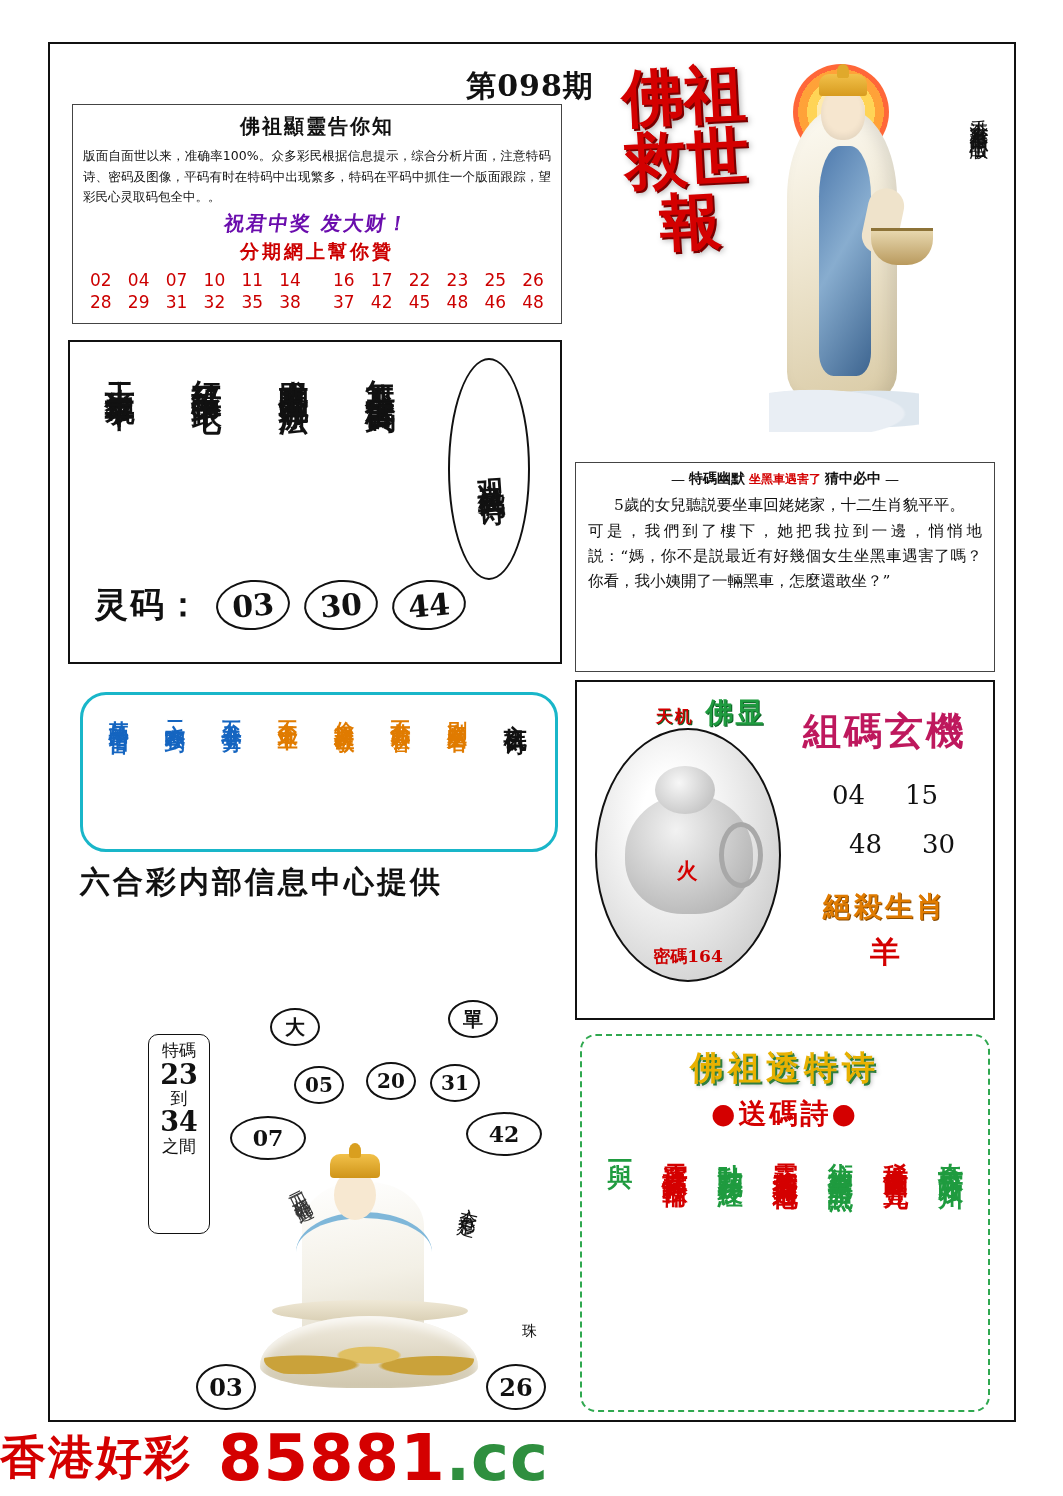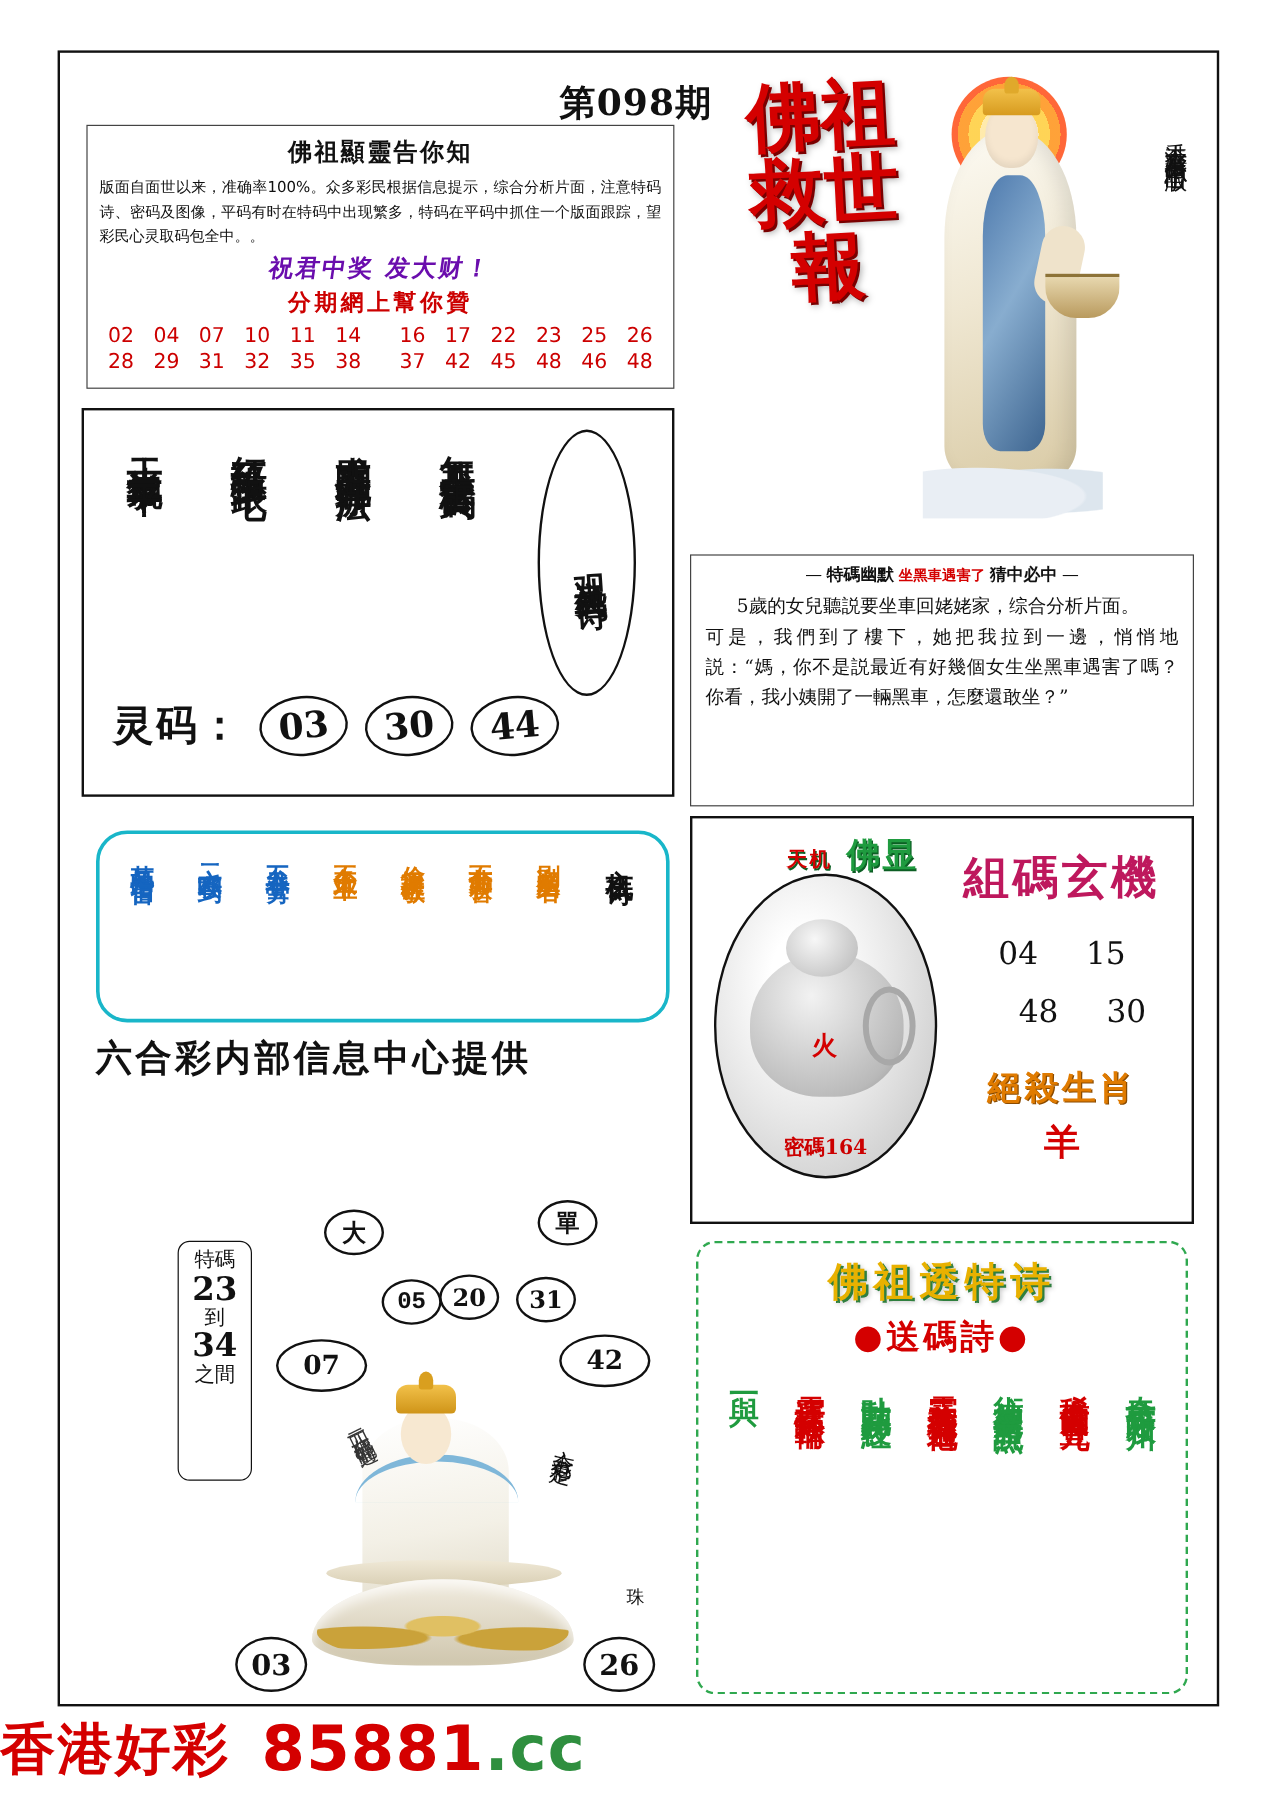--- a/index.html
+++ b/index.html
@@ -409,21 +409,21 @@
   .footer {
     position:absolute; left:0; top:1420px; width:1063px; height:76px;
     display:flex; align-items:center; gap:26px; 
     box-sizing:border-box;
   }
   .f-left {
     font-family:"DejaVu Serif", serif; font-size:46px; font-weight:bold;
     color:#d40000; letter-spacing:2px;
   }
   .f-right {
-    font-family:"DejaVu Sans", sans-serif; font-size:52px; font-weight:bold;
+    font-family:"DejaVu Sans", sans-serif; font-size:64px; font-weight:bold;
     letter-spacing:1px;
   }
   .f-right .a { color:#d40000; }
   .f-right .b { color:#2f8f3f; }
 </style>
 </head>
 <body>
 
 <div class="page">
 
@@ -495,21 +495,21 @@
 
   <div class="joke">
     <div class="joke-head">
       <span class="dash">—</span>
       <span class="k1">特碼幽默</span>
       <span class="k2">坐黑車遇害了</span>
       <span class="k3">猜中必中</span>
       <span class="dash">—</span>
     </div>
     <div class="joke-body">
-      <p class="indent">5歲的女兒聽説要坐車回姥姥家，综合分析片面。</p>
+      <p class="indent">5歲的女兒聽説要坐車回姥姥家，十二生肖貌平平。</p>
       <p>可是，我們到了樓下，她把我拉到一邊，悄悄地説：“媽，你不是説最近有好幾個女生坐黑車遇害了嗎？你看，我小姨開了一輛黑車，怎麼還敢坐？”</p>
     </div>
   </div>
 
   <div class="poembox">
     <div class="poem-cols">
       <div class="pcol">十二生肖貌平平</div>
       <div class="pcol">紅綠投中一跟七</div>
       <div class="pcol">求單問九有辦法</div>
       <div class="pcol">無八不成富貴碼</div>
@@ -589,21 +589,21 @@
       <div class="n">34</div>
       <div class="t">之間</div>
     </div>
 
     <div class="diag-text">二四八一碼能對進</div>
     <div class="diag-text2">六合七彩是</div>
     <div class="diag-text3">珠</div>
 
     <div class="ball small" style="left:200px; top:106px;">大</div>
     <div class="ball small" style="left:378px; top:98px;">單</div>
-    <div class="ball small" style="left:248px; top:164px;font-family:Liberation Mono, monospace;">05</div>
+    <div class="ball small" style="left:224px; top:164px;">05</div>
     <div class="ball small" style="left:296px; top:160px;">20</div>
     <div class="ball small" style="left:360px; top:162px;">31</div>
     <div class="ball wide" style="left:160px; top:214px;">07</div>
     <div class="ball wide" style="left:396px; top:210px;">42</div>
     <div class="ball big" style="left:126px; top:462px;">03</div>
     <div class="ball big" style="left:416px; top:462px;">26</div>
   </div>
 
   <div class="tepoem">
     <div class="tp-title">佛祖透特诗</div>

